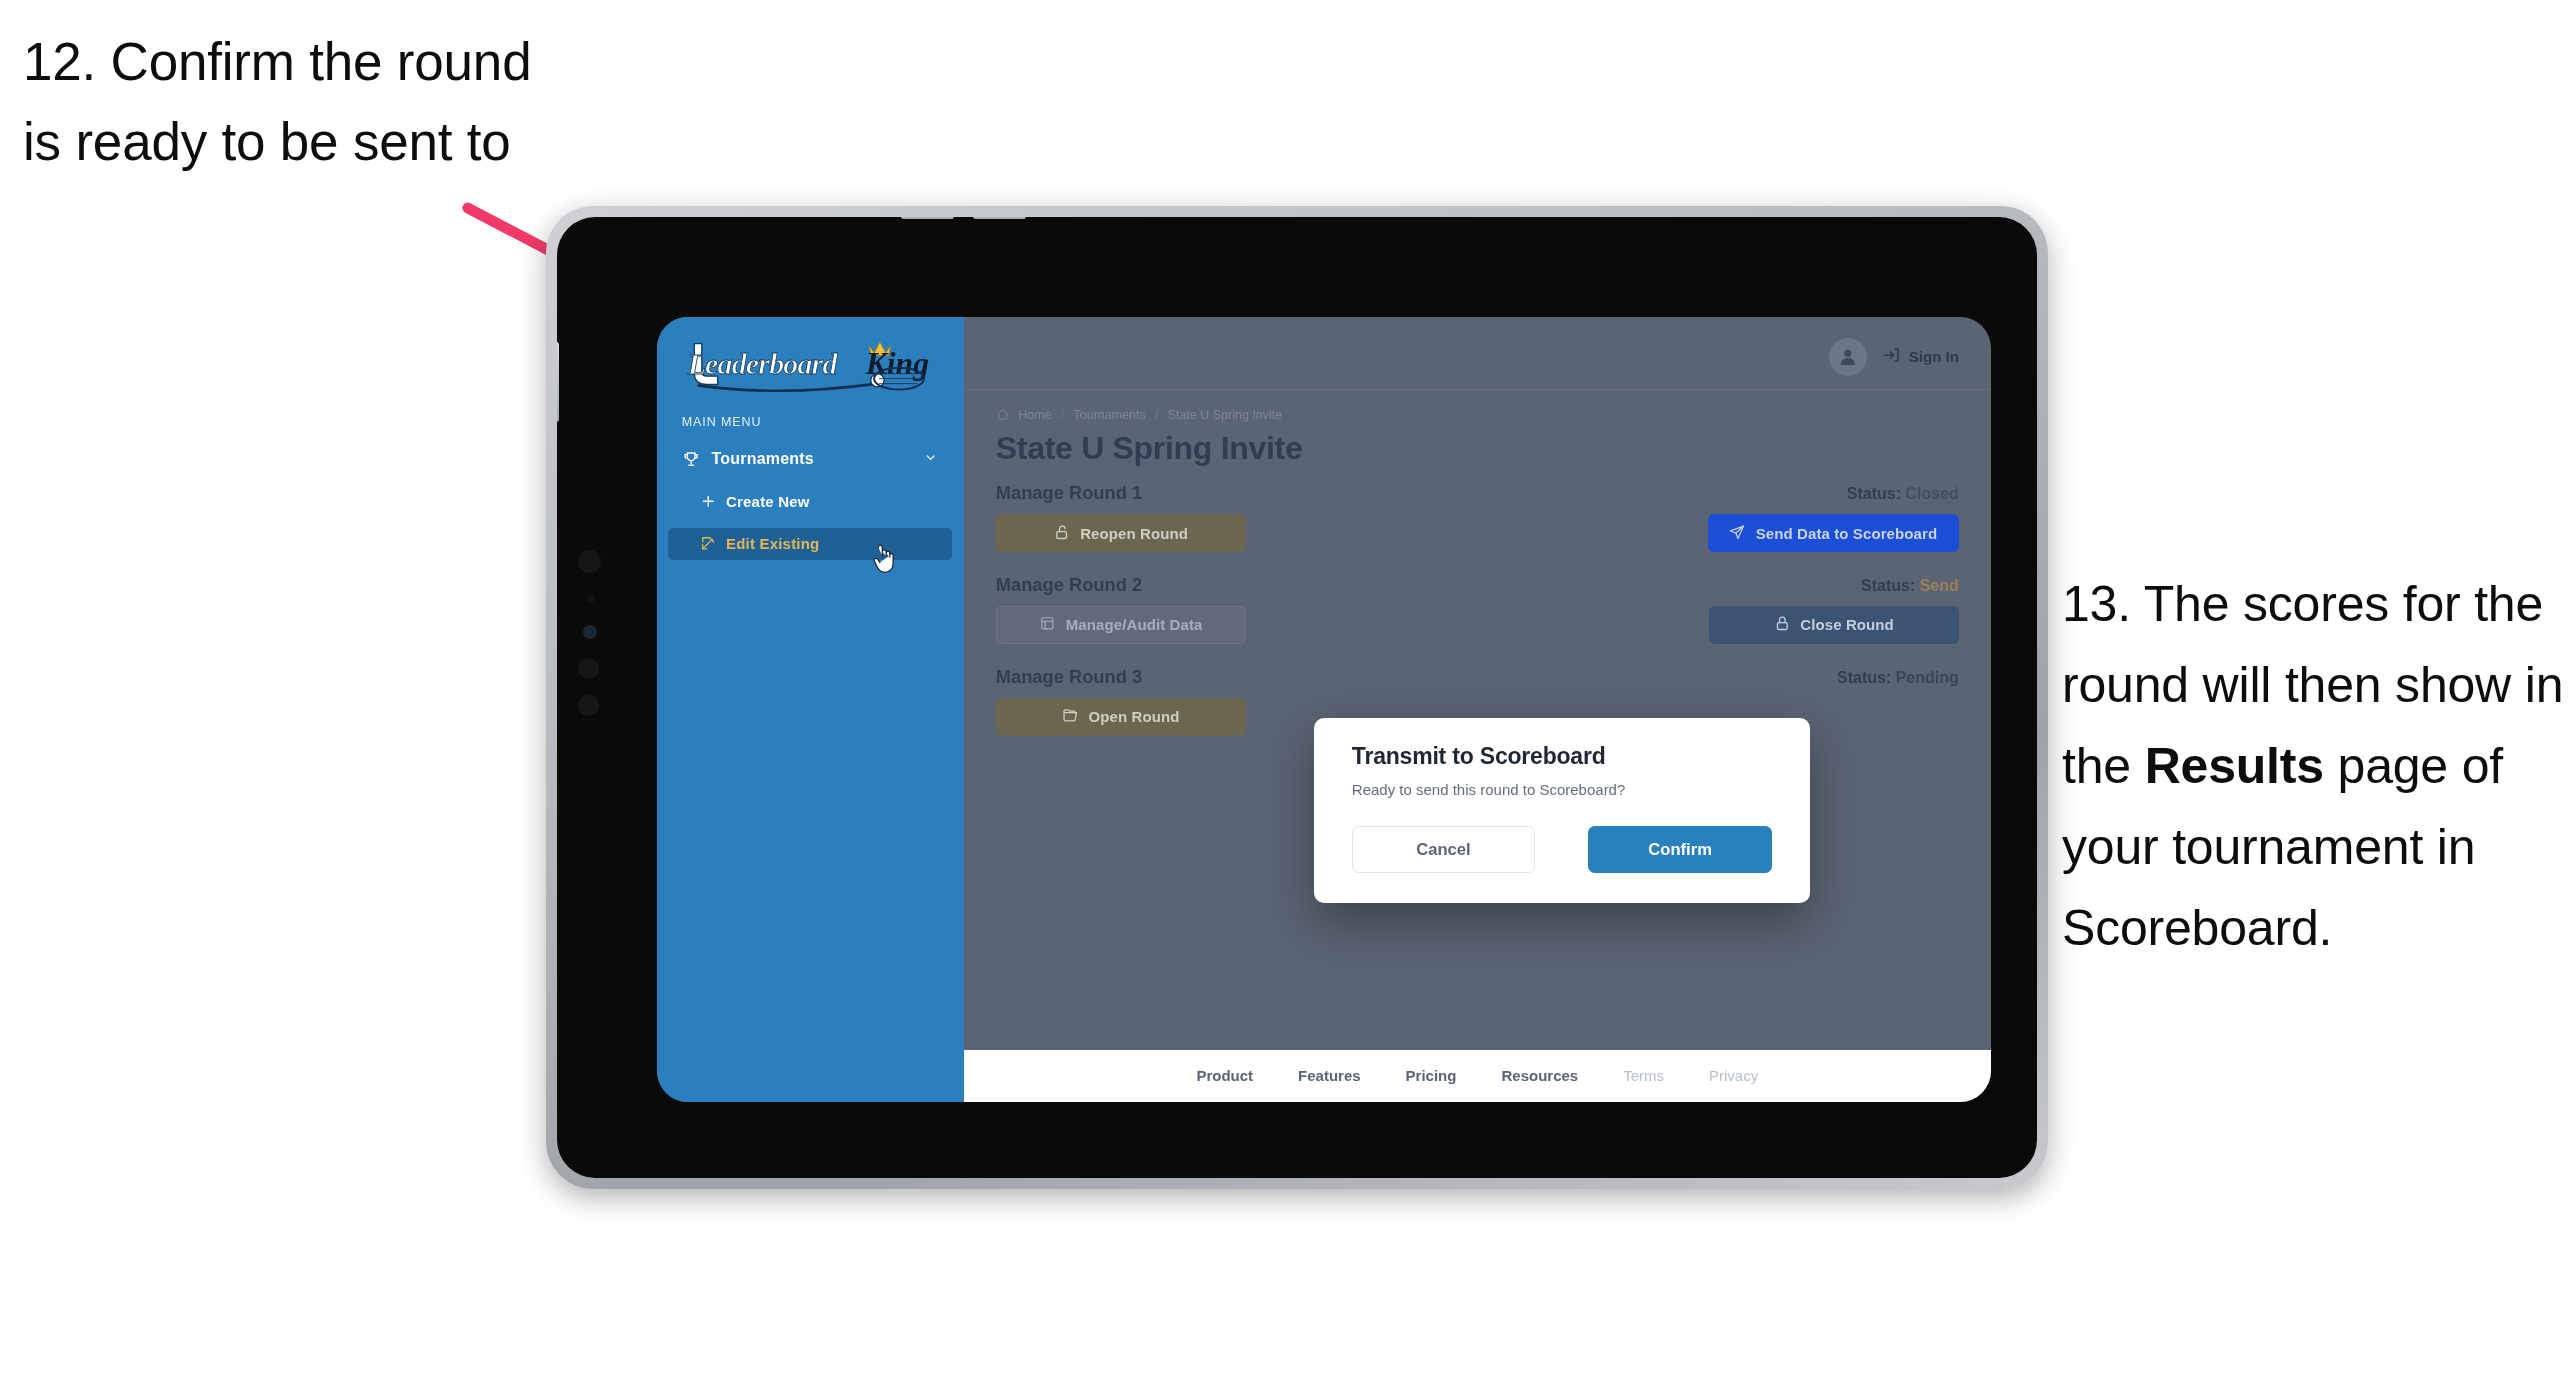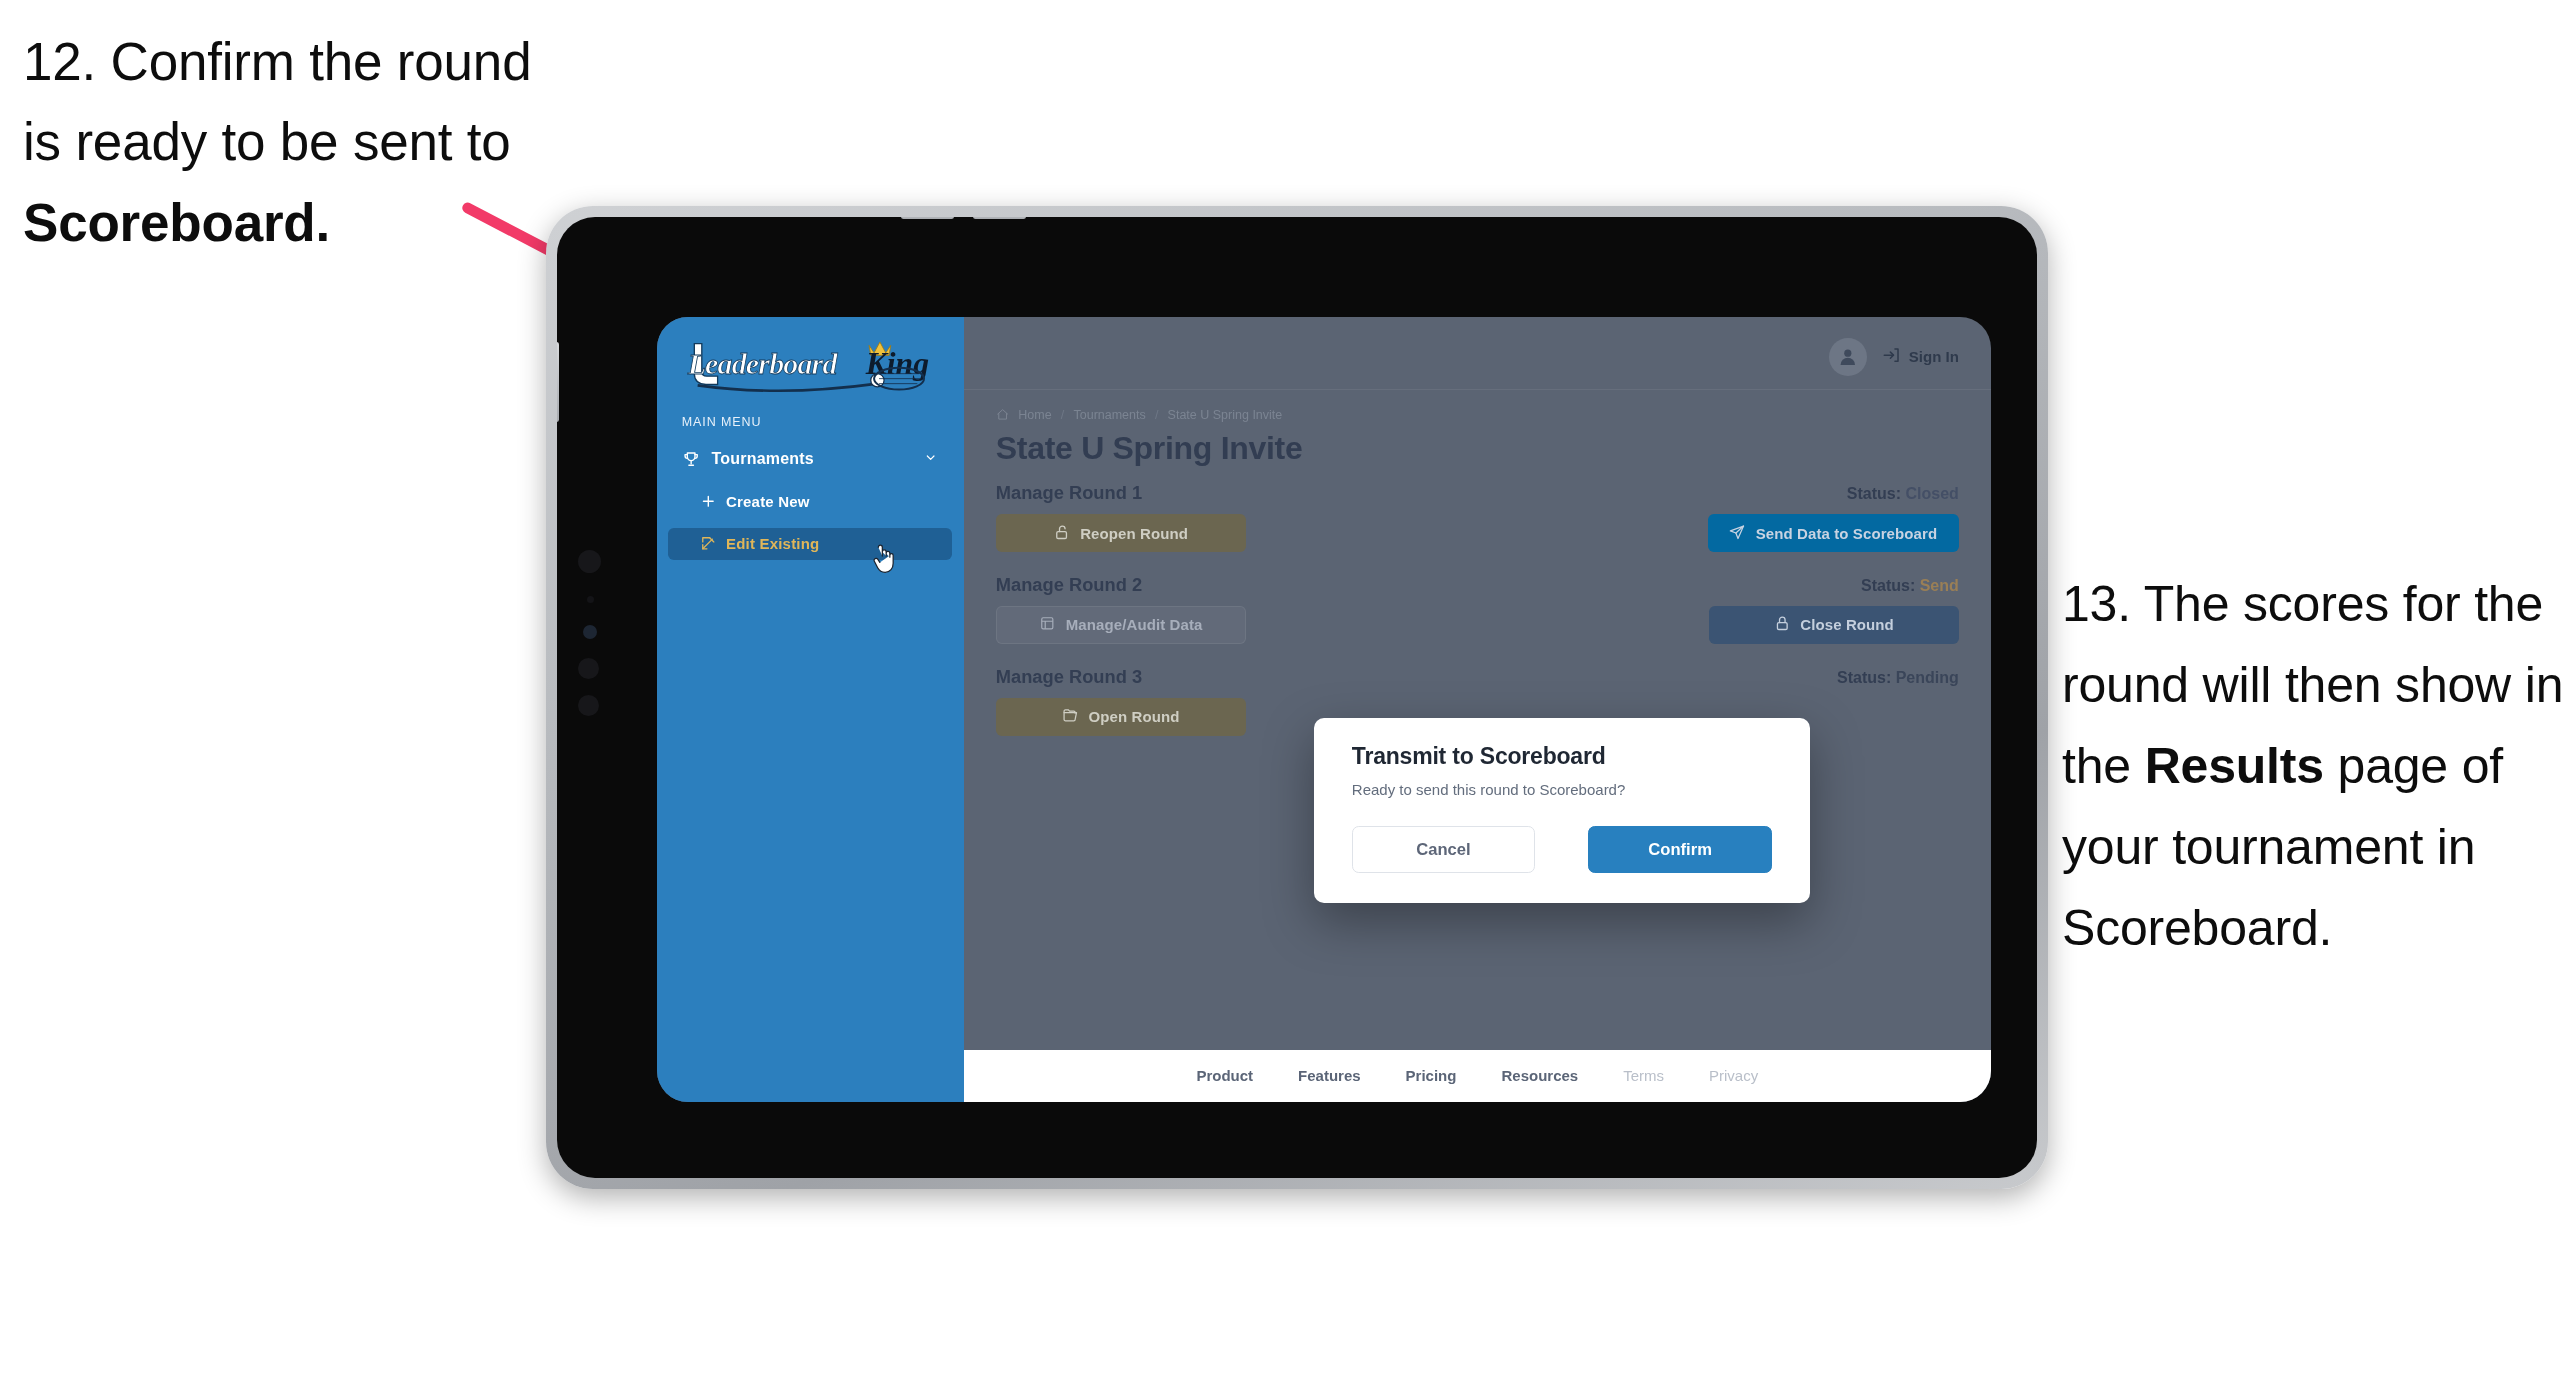--- a/index.html
+++ b/index.html
@@ -142,21 +142,21 @@
   .round-actions { display:flex; align-items:center; justify-content:space-between; }
   .btn {
     display:inline-flex; align-items:center; justify-content:center; gap:10px;
     height: 38px; padding: 0 21.6px; border-radius: 5.8px;
     font-size: 15px; font-weight: 700; letter-spacing:0.1px;
     border: none; white-space: nowrap;
   }
   .btn svg { width: 16.6px; height: 16.6px; }
   .btn-khaki { background:#6b6650; color:#cfcec3; min-width: 250px; }
   .btn-ghost { background: rgba(255,255,255,.045); color:#a7aebb; min-width: 250px; border:0.8px solid rgba(255,255,255,.07); }
-  .btn-blue  { background:#0369a1; color:#c8d3e2; min-width: 250px; }
+  .btn-blue  { background:#1d4ed8; color:#c8d3e2; min-width: 250px; }
   .btn-navy  { background:#3b5473; color:#c4cfdd; min-width: 250px; }
 
   
   #footer {
     height: 52px; flex: 0 0 52px;
     background: #ffffff;
     display:flex; align-items:center; justify-content:center; gap: 45px;
     position: relative; z-index: 2;
   }
   .foot-link { font-size: 15px; font-weight: 700; color:#5b6577; }
@@ -186,21 +186,20 @@
 </style>
 </head>
 <body>
 
 <div id="stage">
 
   <div class="callout" id="callout-left">
     <span>12.</span>
     <span>Confirm the round</span><br>
     <span>is ready to be sent to</span><br>
-    <b>Scoreboard.</b>
   </div>
 
   <div class="callout" id="callout-right">
     <span>13.</span>
     <span>The scores for the round will then show in the</span>
     <b>Results</b>
     <span>page of your tournament in Scoreboard.</span>
   </div>
 
   <svg id="arrow-annotation" viewBox="0 0 3096 1666">

